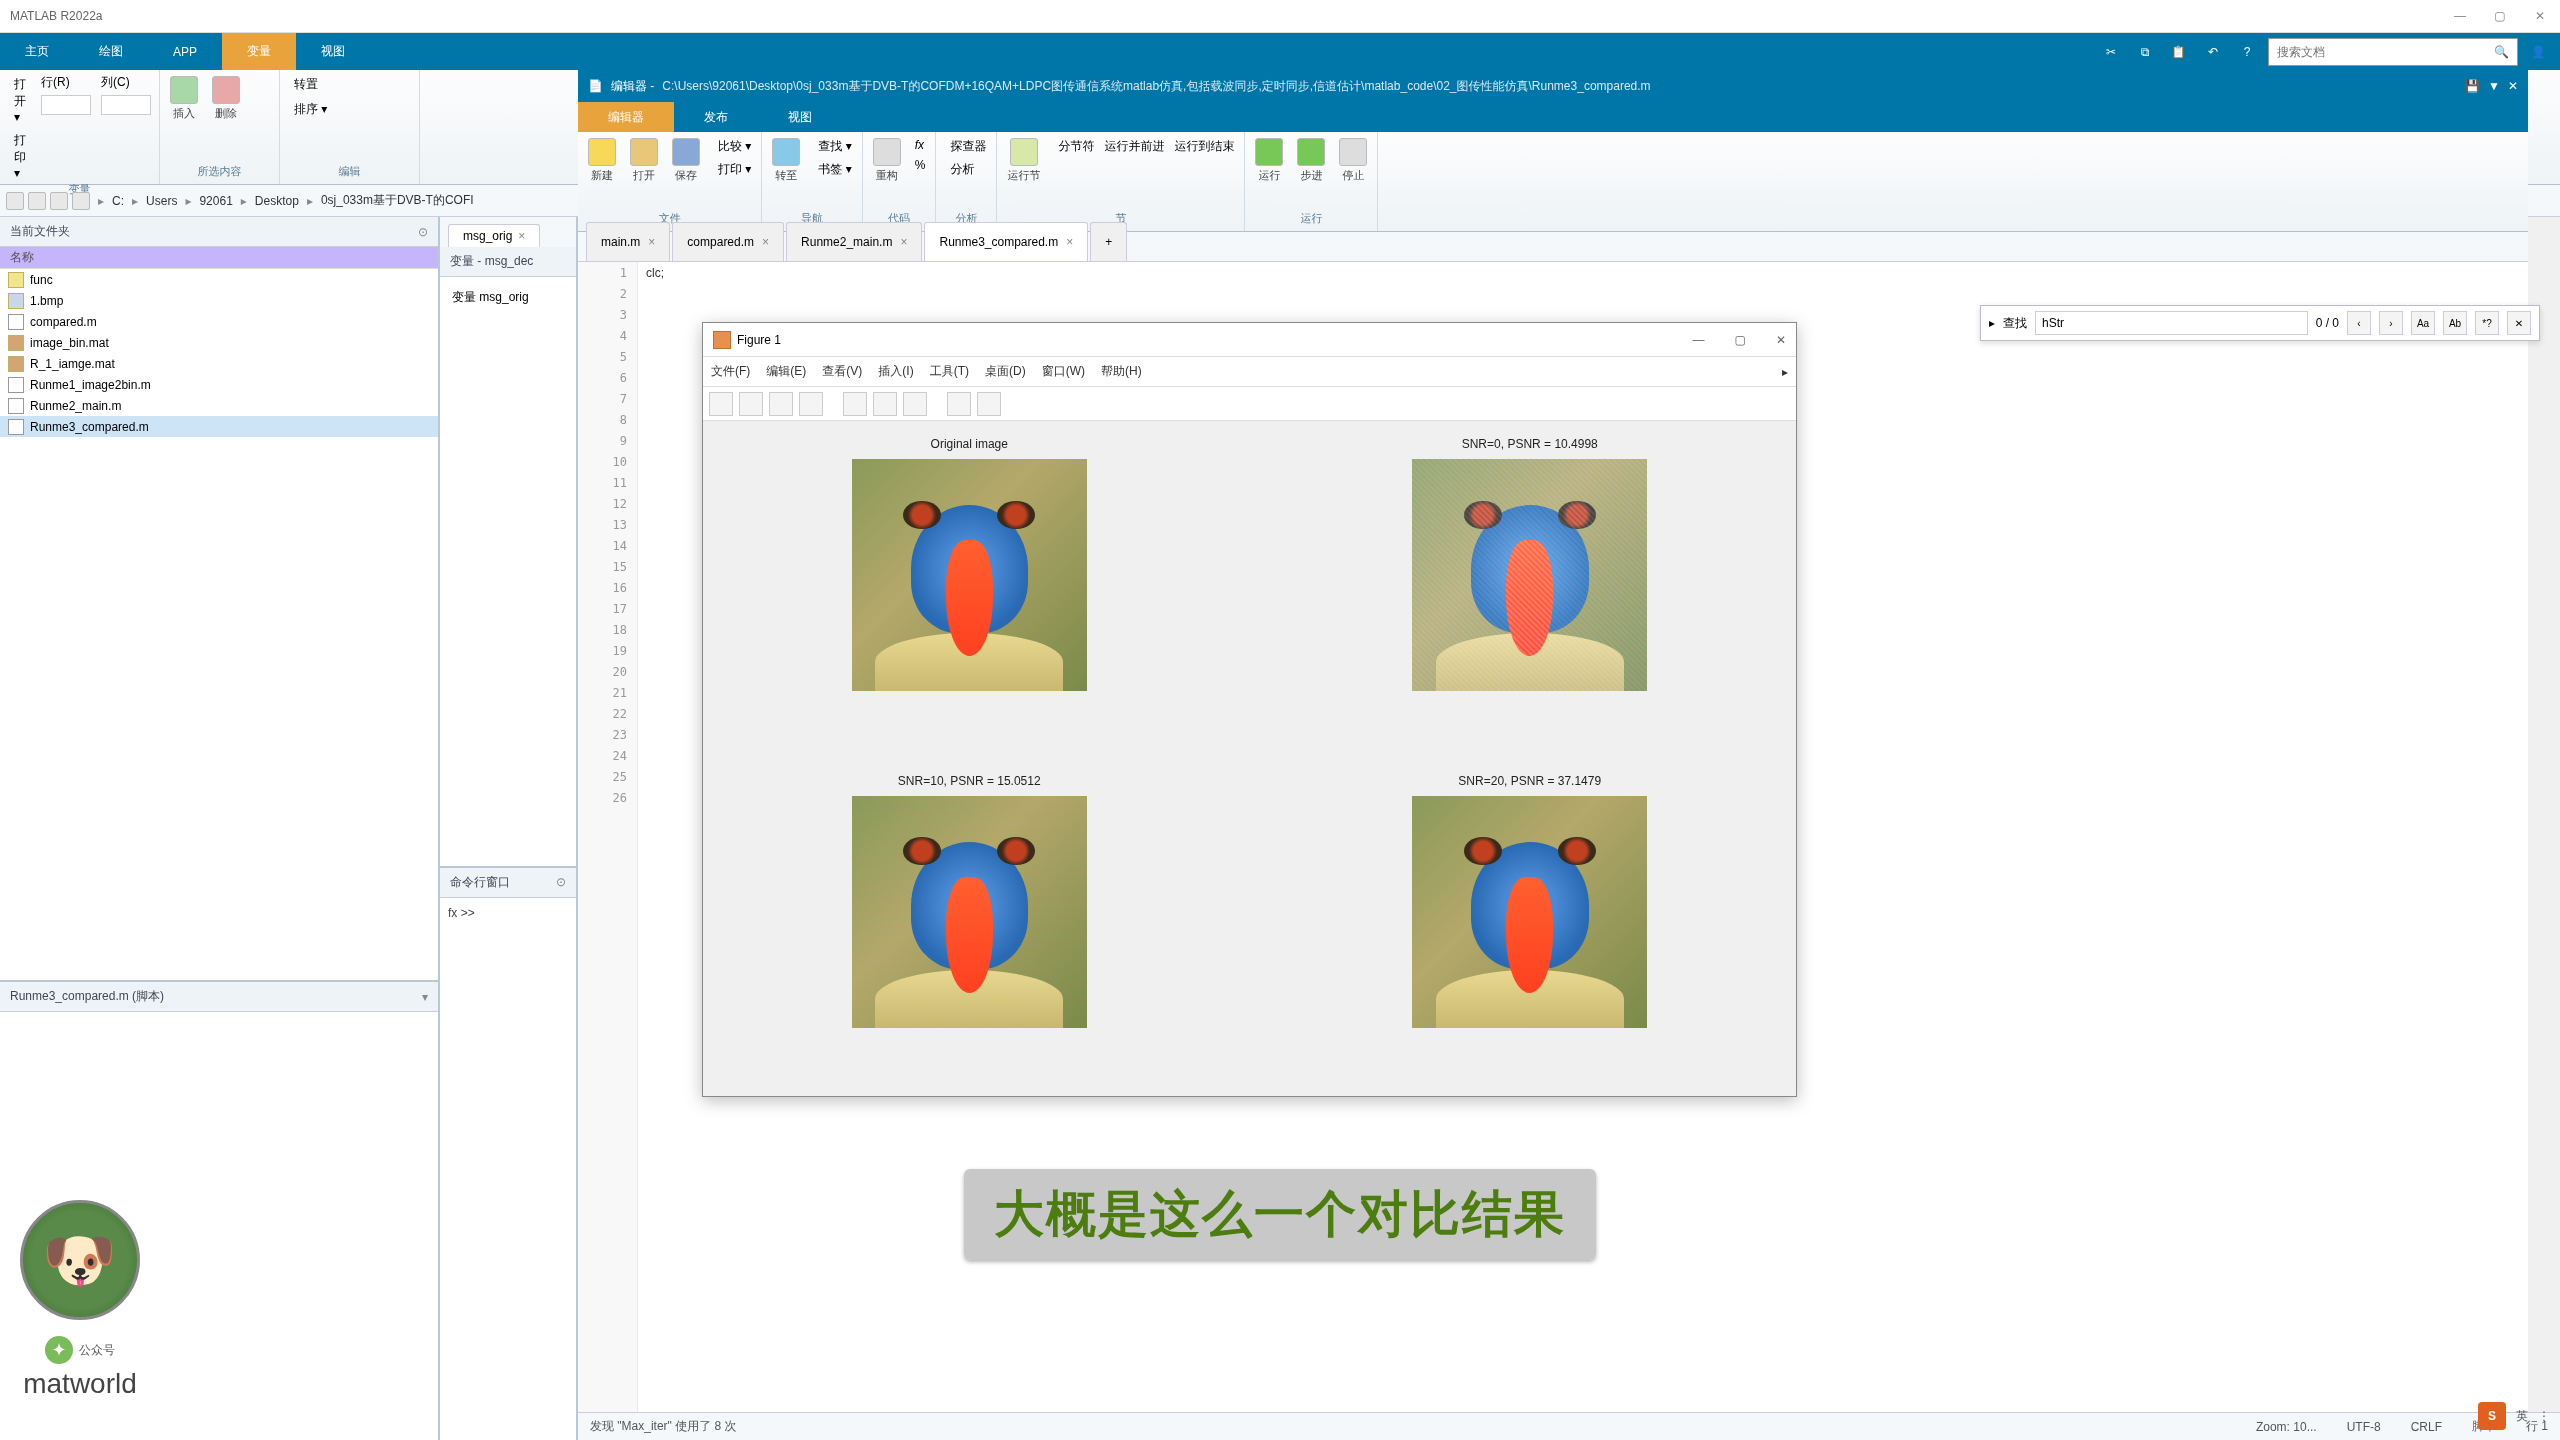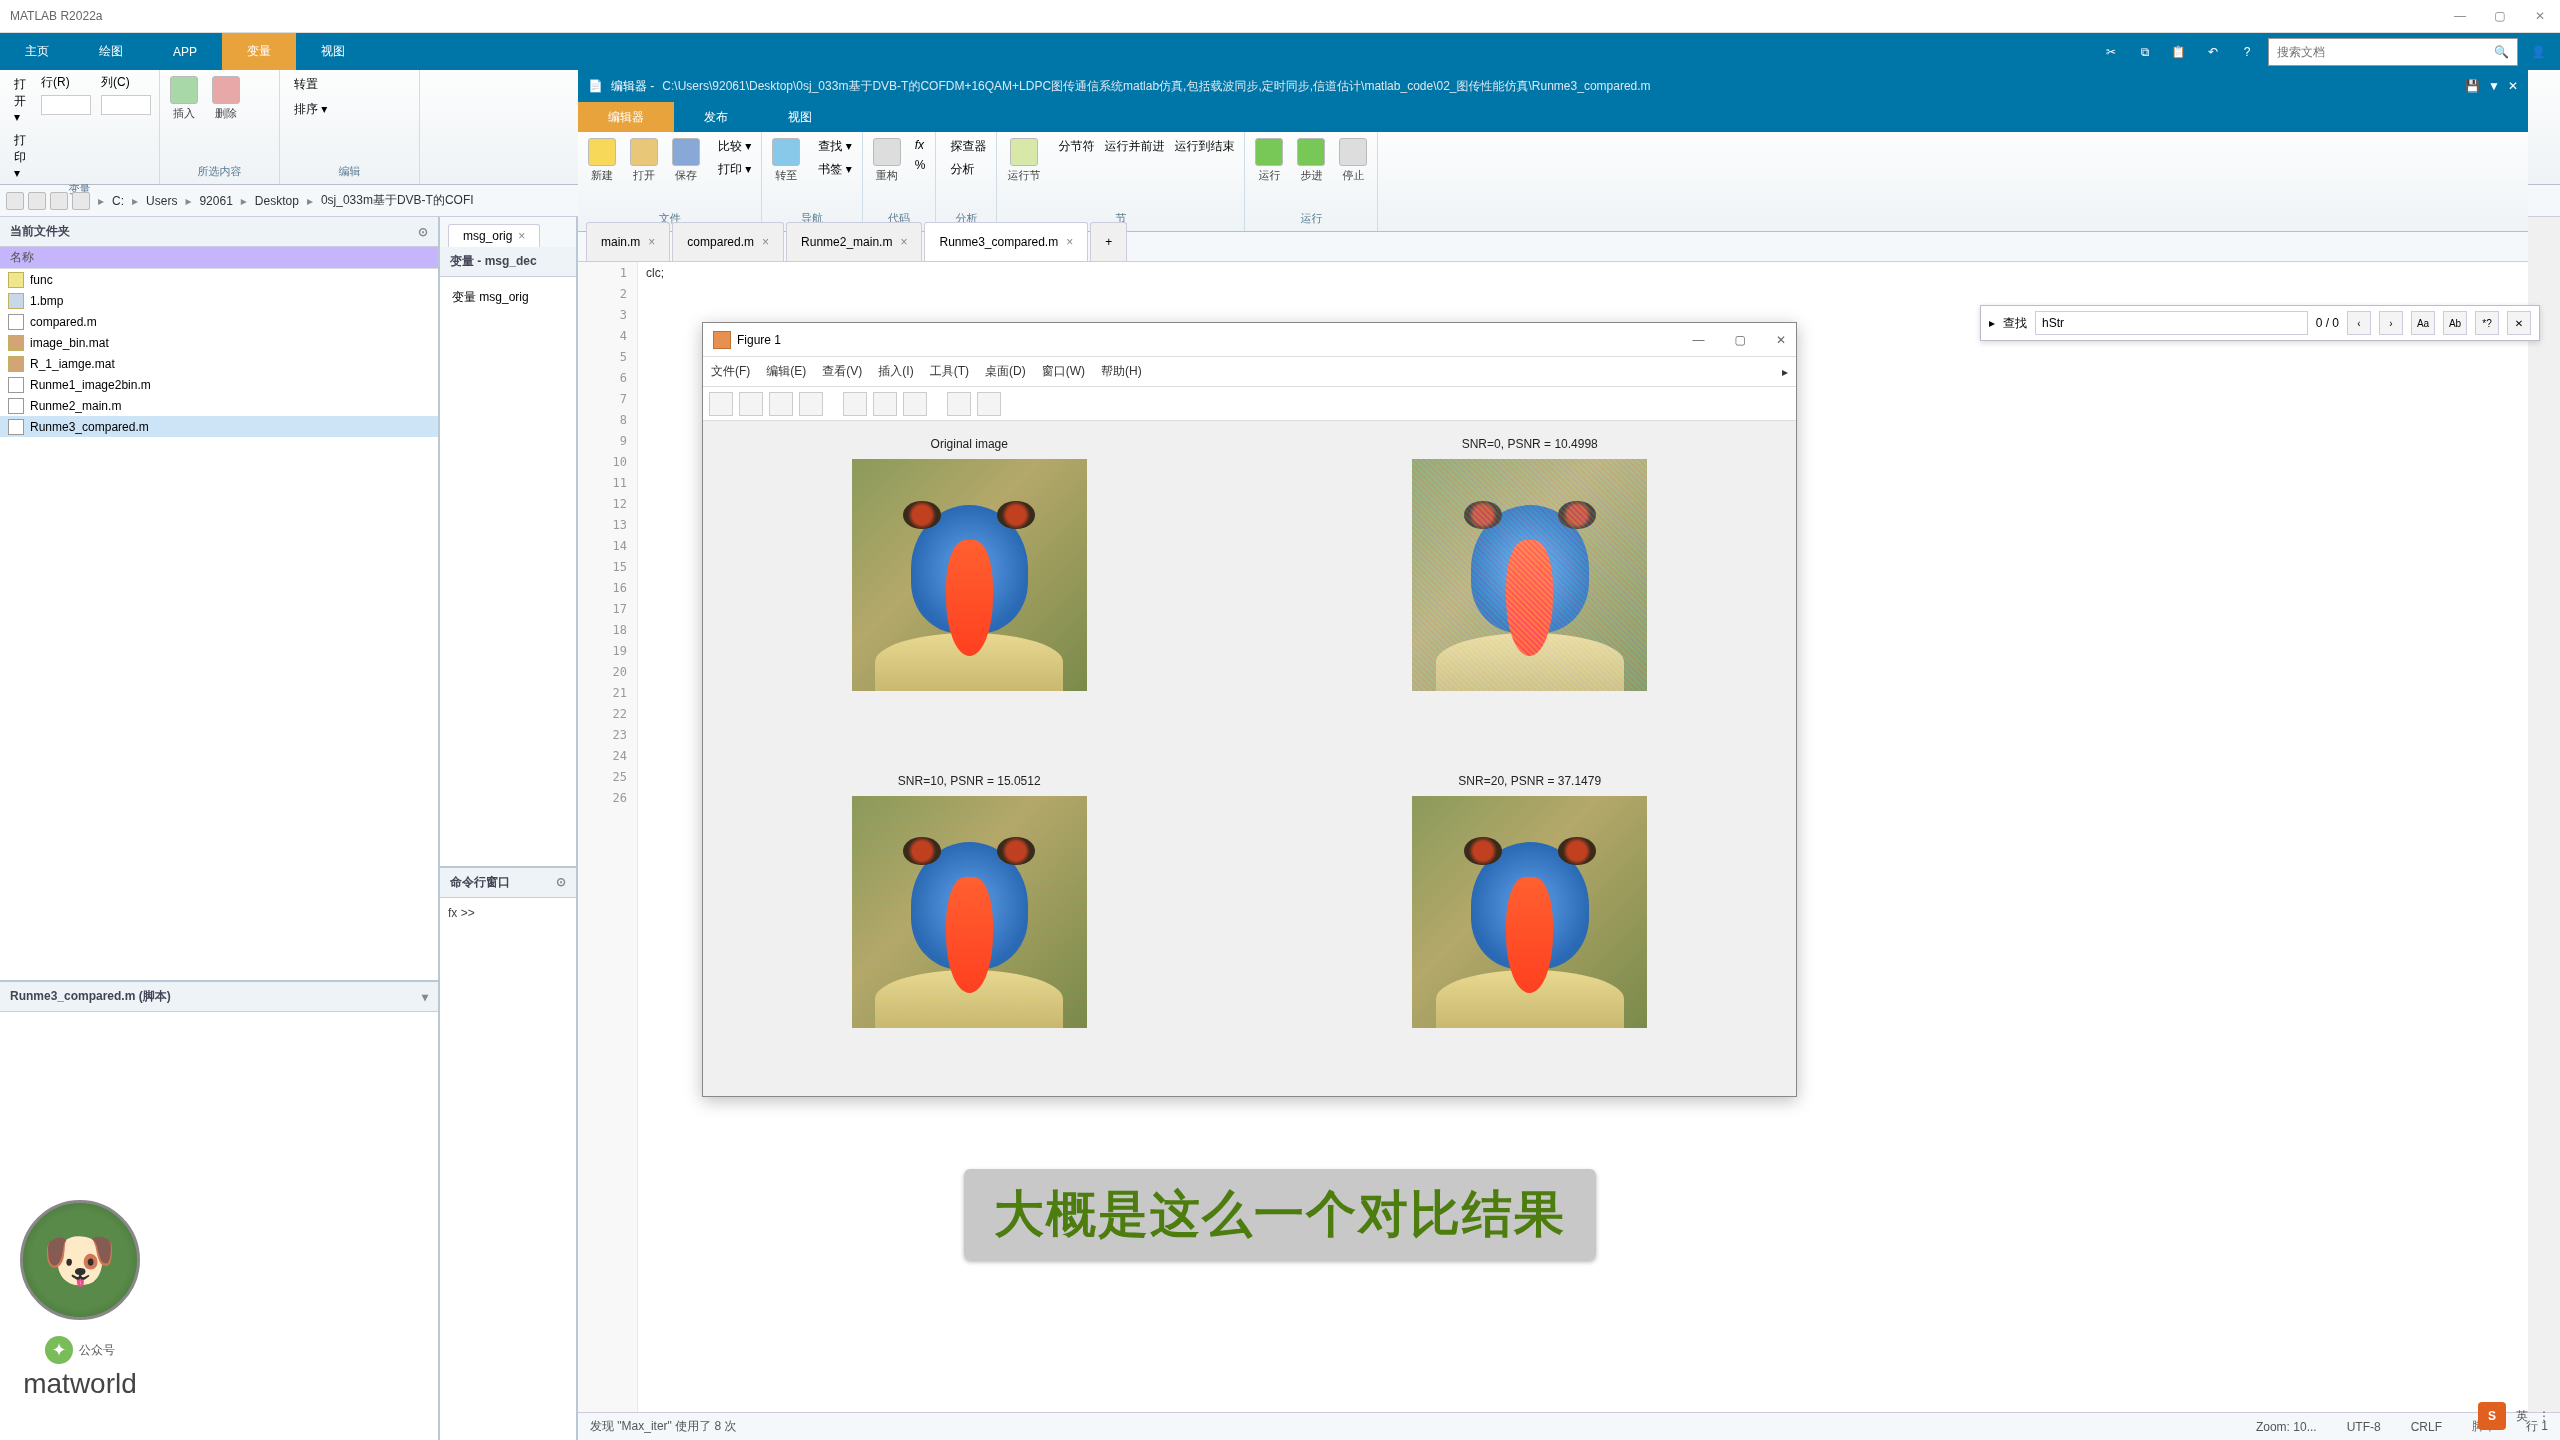--- a/index.html
+++ b/index.html
@@ -21,21 +21,21 @@
 .ribbon-btn { display: flex; flex-direction: column; align-items: center; gap: 2px; cursor: pointer; padding: 2px; }
 .ribbon-btn .icn { width: 28px; height: 28px; background: #ddd; border: 1px solid #bbb; border-radius: 3px; }
 .ribbon-btn .lbl { font-size: 11px; color: #444; }
 .ribbon-small { display: flex; align-items: center; gap: 4px; cursor: pointer; padding: 2px; }
 .addr-bar { height: 32px; background: #f4f8fb; border-bottom: 1px solid #ccd; display: flex; align-items: center; padding: 0 6px; gap: 4px; }
 .addr-bar .nav-icn { width: 18px; height: 18px; background: #e8e8e8; border: 1px solid #bbb; border-radius: 2px; cursor: pointer; }
 .addr-bar .crumb { color: #333; cursor: pointer; }
 .addr-bar .sep { color: #888; margin: 0 4px; }
 .workspace { display: flex; height: calc(1440px - 33px - 37px - 115px - 32px); }
 .left-panel { width: 440px; border-right: 2px solid #b8c8d4; display: flex; flex-direction: column; background: #fff; }
-.panel-hdr { height: 30px; background: #eef3f7; border-bottom: 1px solid #ccd; display: flex; align-items: center; padding: 0 10px; color: #445; font-size: 12px; font-weight: bold; }
+.panel-hdr { height: 30px; background: #eef3f7; border-bottom: 1px solid #ccd; display: flex; align-items: center; padding: 0 10px; color: #445; font-size: 12px; }
 .panel-hdr .pin { margin-left: auto; color: #888; cursor: pointer; }
 .file-list { flex: 1; overflow: auto; background: #fff; }
 .col-hdr { height: 22px; background: #c4b5fd; border-bottom: 1px solid #ddd; display: flex; align-items: center; padding: 0 10px; color: #555; }
 .file-row { height: 21px; display: flex; align-items: center; padding: 0 8px; gap: 6px; cursor: pointer; }
 .file-row.sel { background: #cde4f7; }
 .file-row .ficn { width: 16px; height: 16px; background: #f0e68c; border: 1px solid #c0b060; }
 .file-row .ficn.mat { background: #d4a574; }
 .file-row .ficn.bmp { background: #c8d8e8; }
 .file-row .ficn.m { background: #fff; border: 1px solid #999; }
 .detail-panel { height: 460px; border-top: 2px solid #b8c8d4; background: #fff; display: flex; flex-direction: column; }

